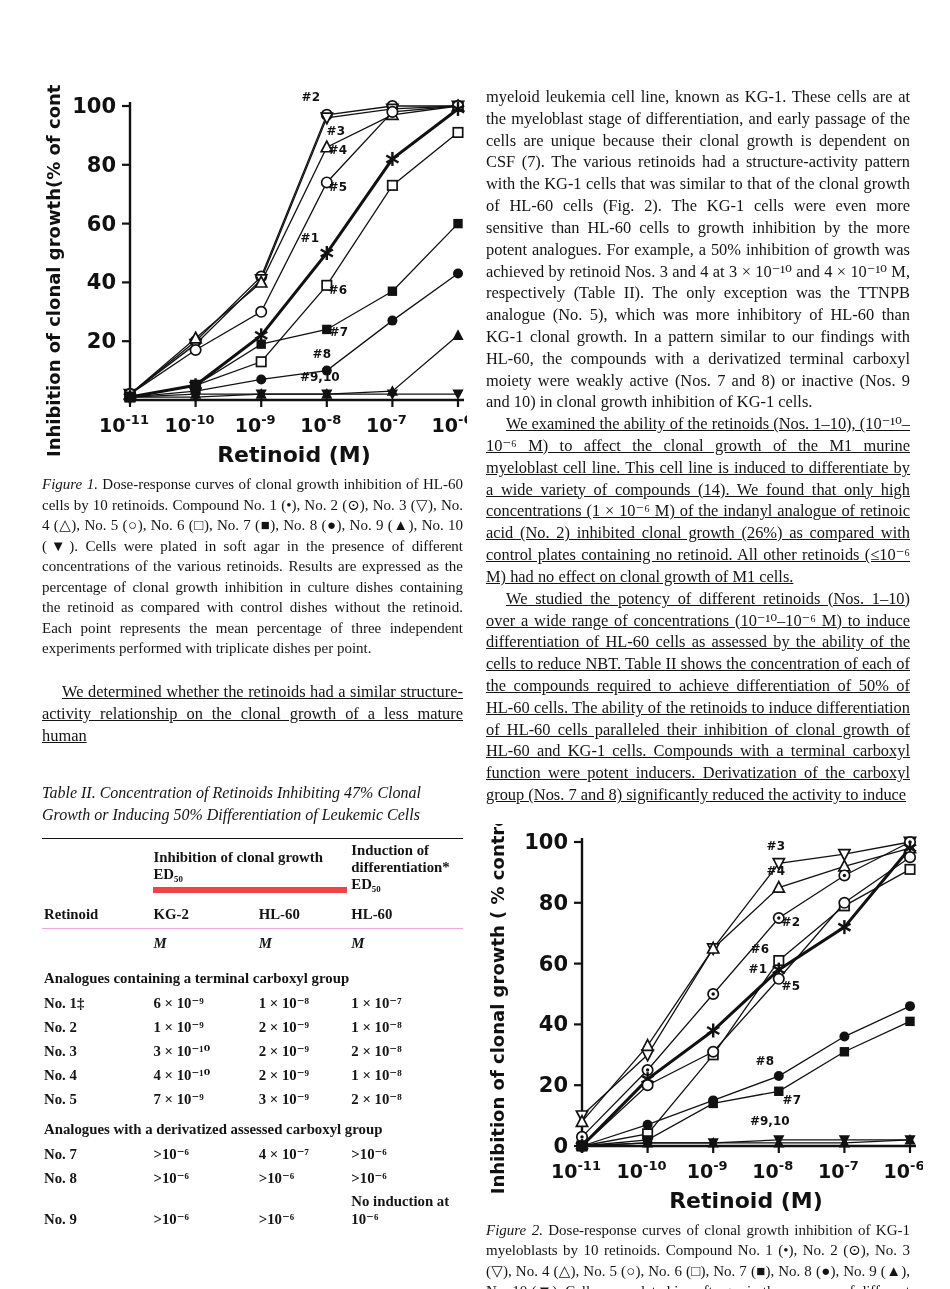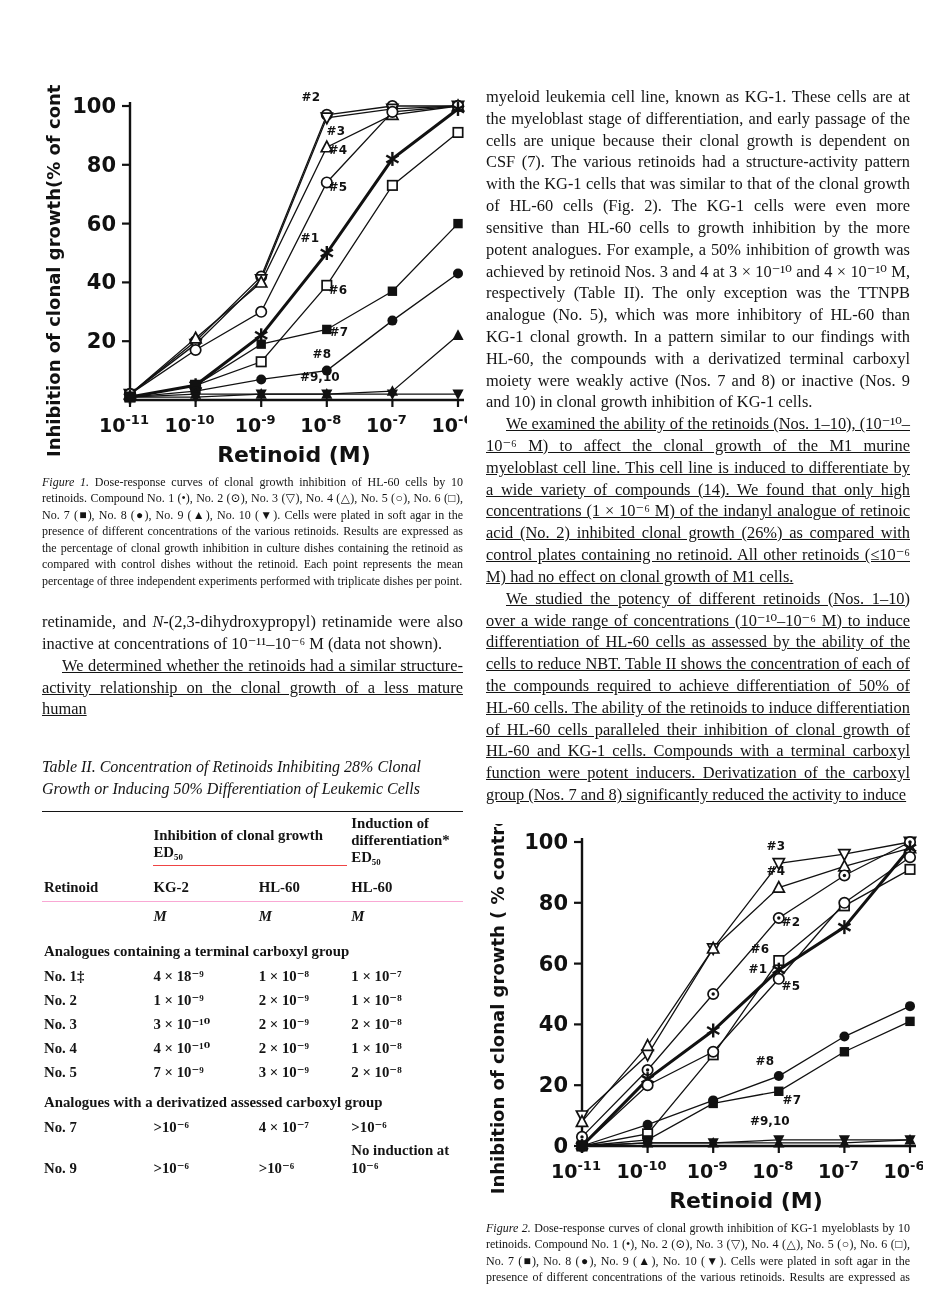--- a/index.html
+++ b/index.html
@@ -9,30 +9,30 @@
     font-family:"Liberation Serif","DejaVu Serif",serif;
   }
   .col-left  { position:absolute; left:42px;  top:84px;  width:421px; }
   .col-right { position:absolute; left:486px; top:86px;  width:424px; }
 
   p.body { font-size:16.4px; line-height:1.33; text-align:justify; margin:0; }
   p.indent { text-indent:20px;text-decoration:underline; }
   .it { font-style:italic; }
 
   figure { margin:0; }
-  .figcap { font-size:12px; line-height:1.37; text-align:justify; margin-top:8px; }
+  .figcap { font-size:15px; line-height:1.37; text-align:justify; margin-top:8px; }
 
   .para-block { margin-top:22px; }
 
   .table-block { margin-top:36px; }
   .table-title { font-style:italic; font-size:16px; line-height:1.35; margin-bottom:12px; }
   table.t2 { border-collapse:collapse; width:100%; font-size:14.8px;
              border-top:1.6px solid #141414; }
   table.t2 th, table.t2 td { font-weight:bold; text-align:left; vertical-align:bottom; padding:3px 2px; }
-  .th-span { border-bottom:1px solid #ef4444; padding-bottom:4px; }
+  .th-span { border-bottom:6px solid #ef4444; padding-bottom:4px; }
   tr.colhead th { border-bottom:1px solid #f9a8d4; padding-top:10px; padding-bottom:5px; }
   tr.units td { font-style:italic; padding-top:6px; padding-bottom:8px; }
   tr.group td { padding-top:10px; padding-bottom:4px; }
   td.rlabel { padding-left:16px; }
 
   .fig2-block { margin-top:18px; }
   .footer-line { position:absolute; top:1243px; left:486px; width:424px;
                  text-align:right; font-size:15.5px; }
   .footer-title { font-style:italic; }
   .footer-page { font-weight:bold; margin-left:22px; font-family:"Liberation Sans","DejaVu Sans",sans-serif; font-size:15px; }
@@ -172,26 +172,25 @@
           <text x="296.8" y="252.44" text-anchor="middle" font-size="12" font-weight="bold">#7</text>
           <text x="279.8" y="273.6" text-anchor="middle" font-size="12" font-weight="bold">#8</text>
           <text x="277.8" y="297.12" text-anchor="middle" font-size="12" font-weight="bold">#9,10</text>
         </svg>
       <figcaption class="figcap">
         <span class="it">Figure 1.</span><span> Dose-response curves of clonal growth inhibition of HL-60 cells by 10 retinoids. Compound No. 1 (•), No. 2 (⊙), No. 3 (▽), No. 4 (△), No. 5 (○), No. 6 (□), No. 7 (■), No. 8 (●), No. 9 (▲), No. 10 (▼). Cells were plated in soft agar in the presence of different concentrations of the various retinoids. Results are expressed as the percentage of clonal growth inhibition in culture dishes containing the retinoid as compared with control dishes without the retinoid. Each point represents the mean percentage of three independent experiments performed with triplicate dishes per point.</span>
       </figcaption>
     </figure>
 
     <div class="para-block">
-      <p class="body"><span>retinamide, and </span><span class="it">N</span><span>-(2,3-dihydroxypropyl) retinamide were also inactive at concentrations of 10⁻¹¹–10⁻⁶ M (data not shown).</span></p>
       <p class="body indent">We determined whether the retinoids had a similar structure-activity relationship on the clonal growth of a less mature human</p>
     </div>
 
     <section class="table-block">
-      <div class="table-title">Table II. Concentration of Retinoids Inhibiting 28% Clonal Growth or Inducing 50% Differentiation of Leukemic Cells</div>
+      <div class="table-title">Table II. Concentration of Retinoids Inhibiting 47% Clonal Growth or Inducing 50% Differentiation of Leukemic Cells</div>
       <table class="t2">
         <colgroup>
             <col style="width:26%">
             <col style="width:25%">
             <col style="width:22%">
             <col style="width:27%">
           </colgroup>
         <thead>
           <tr>
             <th></th>
@@ -212,21 +211,21 @@
             <td></td>
             <td>M</td>
             <td>M</td>
             <td>M</td>
           </tr>
           <tr class="group">
             <td colspan="4">Analogues containing a terminal carboxyl group</td>
           </tr>
           <tr>
             <td class="rlabel">No. 1‡</td>
-            <td>4 × 18⁻⁹</td>
+            <td>6 × 10⁻⁹</td>
             <td>1 × 10⁻⁸</td>
             <td>1 × 10⁻⁷</td>
           </tr>
           <tr>
             <td class="rlabel">No. 2</td>
             <td>1 × 10⁻⁹</td>
             <td>2 × 10⁻⁹</td>
             <td>1 × 10⁻⁸</td>
           </tr>
           <tr>
@@ -247,20 +246,26 @@
             <td>3 × 10⁻⁹</td>
             <td>2 × 10⁻⁸</td>
           </tr>
           <tr class="group">
             <td colspan="4">Analogues with a derivatized assessed carboxyl group</td>
           </tr>
           <tr>
             <td class="rlabel">No. 7</td>
             <td>&gt;10⁻⁶</td>
             <td>4 × 10⁻⁷</td>
+            <td>&gt;10⁻⁶</td>
+          </tr>
+          <tr>
+            <td class="rlabel">No. 8</td>
+            <td>&gt;10⁻⁶</td>
+            <td>&gt;10⁻⁶</td>
             <td>&gt;10⁻⁶</td>
           </tr>
           <tr>
             <td class="rlabel">No. 9</td>
             <td>&gt;10⁻⁶</td>
             <td>&gt;10⁻⁶</td>
             <td>No induction at 10⁻⁶</td>
           </tr>
 
         </tbody>

